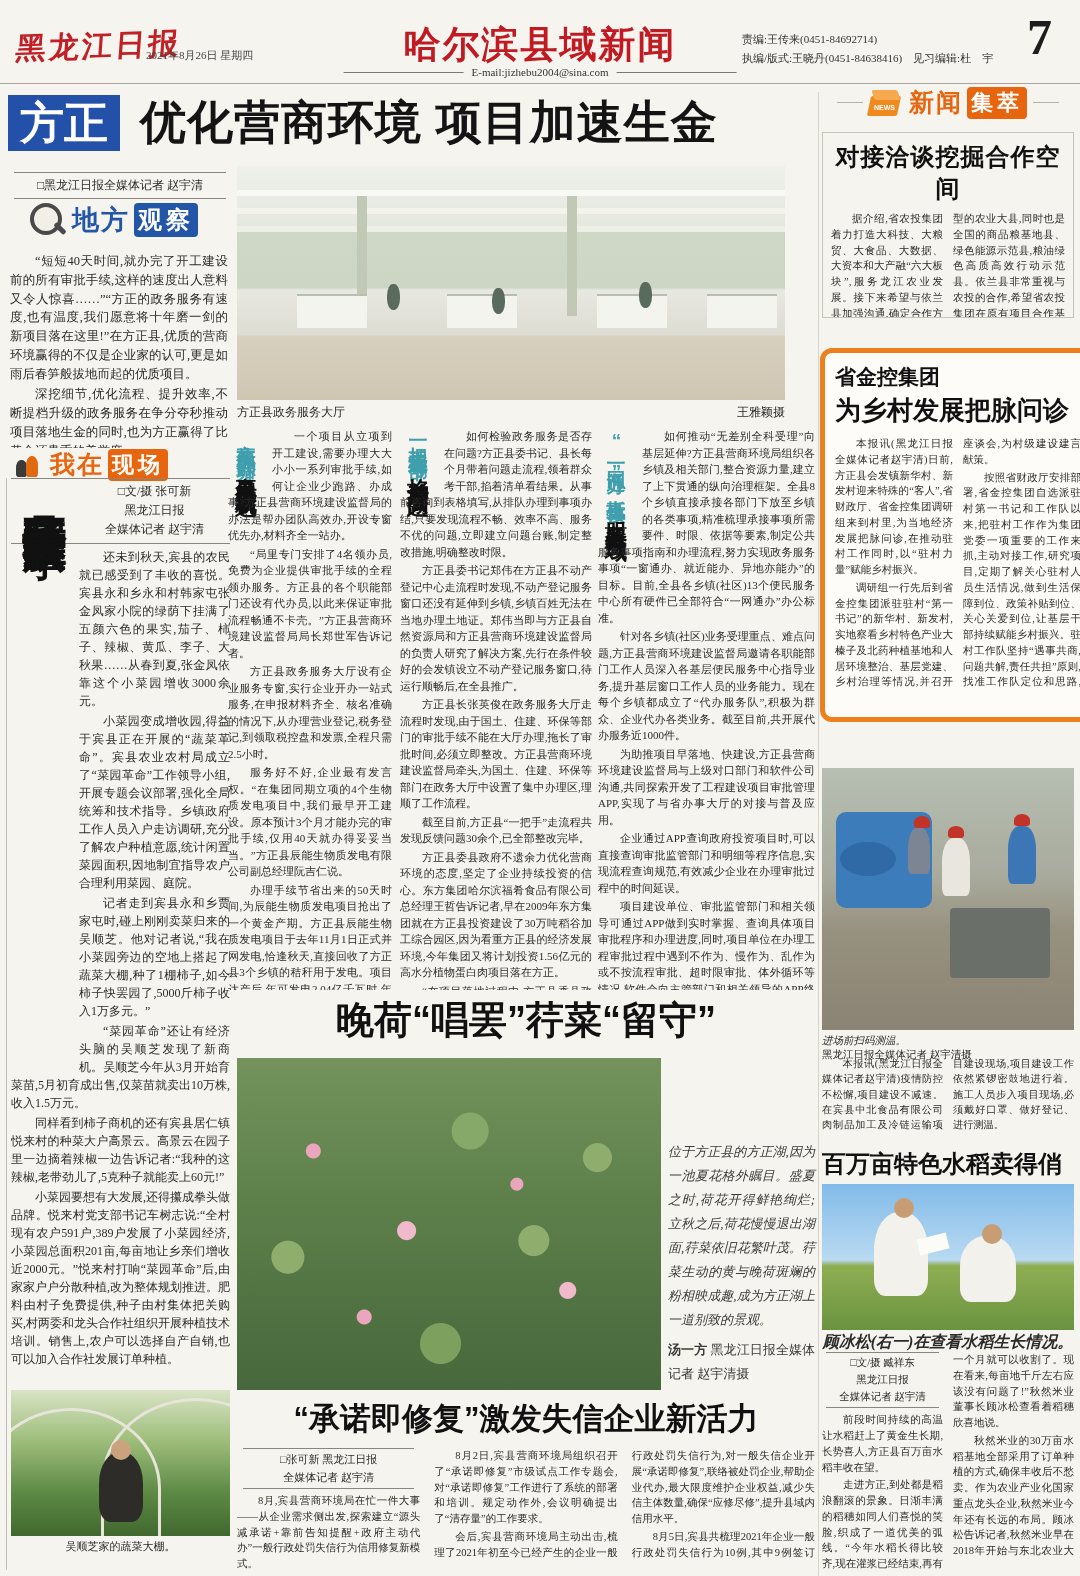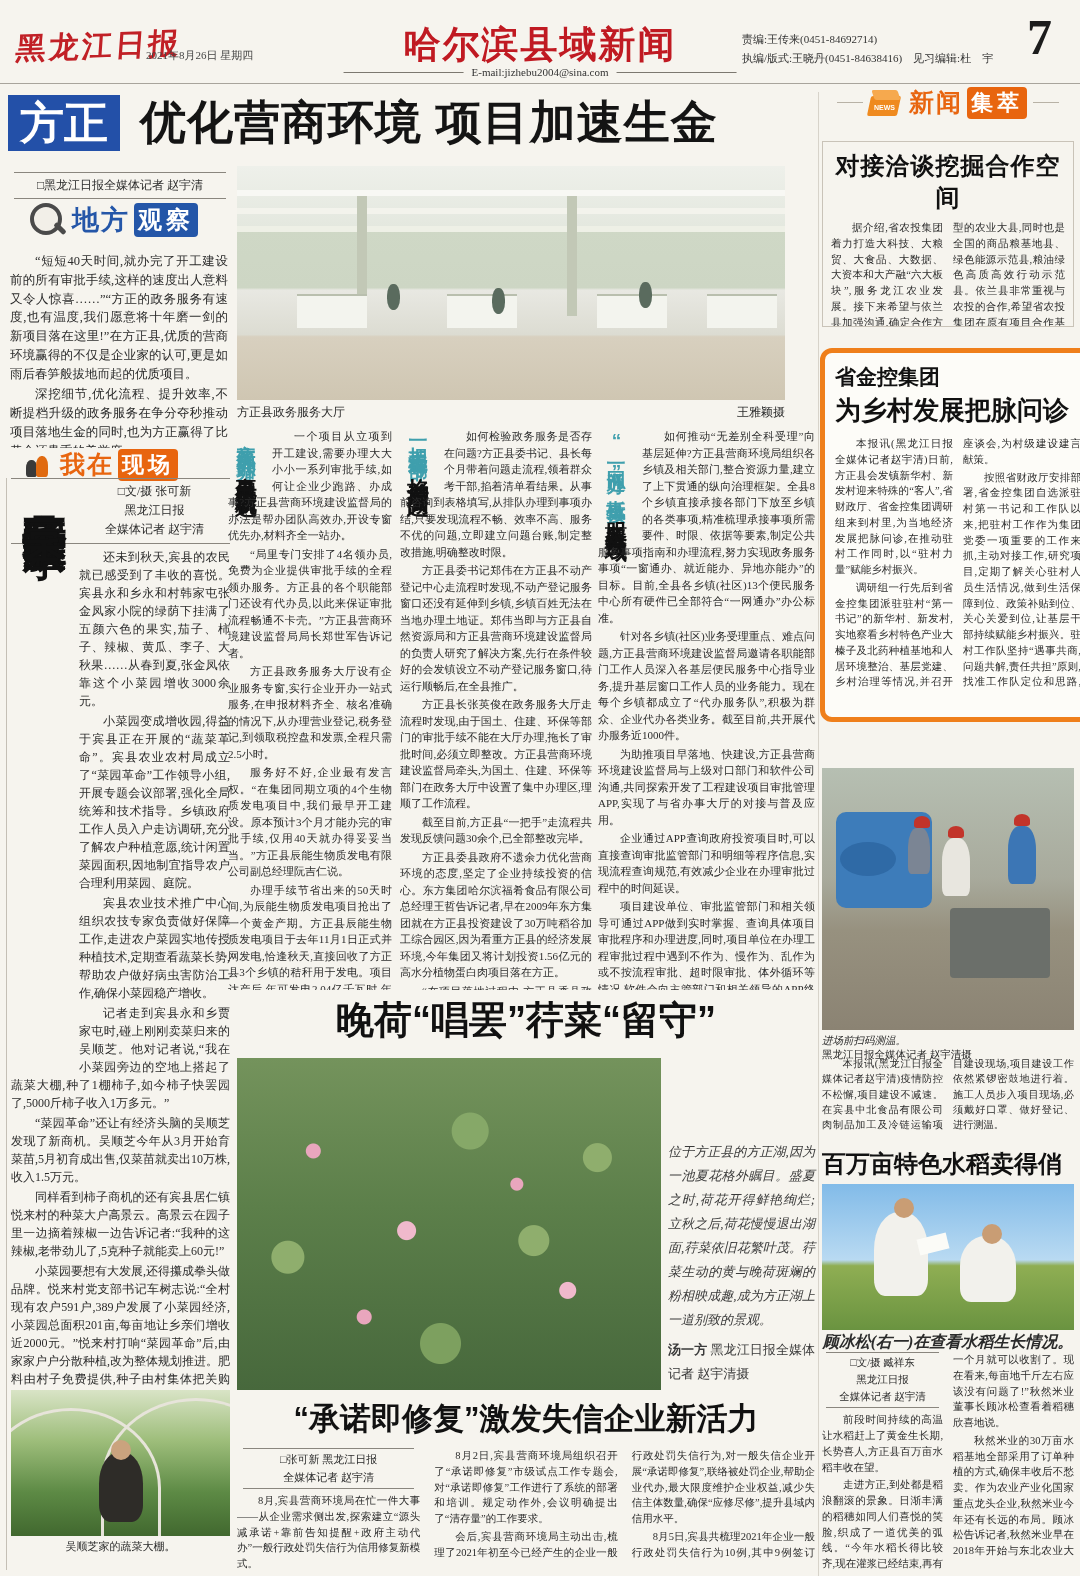--- a/index.html
+++ b/index.html
@@ -32,21 +32,21 @@
   .badge{display:flex;align-items:center;font-family:"Liberation Sans",sans-serif;font-weight:900;}
   .badge-observe{position:absolute;left:30px;top:202px;}
   .mag{position:relative;width:34px;height:34px;margin-right:8px;}
   .mag .lens{position:absolute;left:0;top:0;width:24px;height:24px;border:4px solid #4a4a4a;border-radius:50%;background:#f2efe8;}
   .mag .stick{position:absolute;left:23px;top:23px;width:14px;height:5px;background:#4a4a4a;transform:rotate(45deg);border-radius:2px;}
   .b-blue{color:#2456a8;font-size:27px;letter-spacing:2px;}
   .box-blue{background:#2456a8;color:#fff;font-size:24px;padding:1px 4px;border-radius:4px;margin-left:4px;letter-spacing:4px;}
   .lead-intro{position:absolute;left:10px;top:252px;width:218px;height:196px;overflow:hidden;font-size:12.5px;}
 
   
-  .badge-scene{position:absolute;left:24px;top:448px;text-align:center;}
+  .badge-scene{position:absolute;left:14px;top:448px;text-align:center;}
   .ppl{width:30px;height:24px;margin-right:6px;position:relative;}
   .ppl i{position:absolute;bottom:0;border-radius:45% 45% 20% 20%;}
   .ppl i:nth-child(1){left:2px;width:11px;height:17px;background:#3a3a3a;}
   .ppl i:nth-child(2){left:12px;width:12px;height:21px;background:#e06a10;}
   .b-orange{color:#e8650f;font-size:25px;letter-spacing:2px;}
   .box-orange{background:#e8650f;color:#fff;font-size:22px;padding:1px 4px;border-radius:4px;margin-left:4px;letter-spacing:4px;}
   .scene{position:absolute;left:6px;top:478px;width:224px;height:1092px;border-left:1px solid #c4bfb5;padding-left:4px;}
   .scene-flow{height:908px;overflow:hidden;}
   .scene-vert{float:left;width:62px;height:584px;writing-mode:vertical-rl;text-orientation:upright;
               font-family:"Liberation Sans",sans-serif;font-weight:900;font-size:44px;line-height:1.25;
@@ -116,21 +116,21 @@
   .v-rule{position:absolute;left:818px;top:92px;width:1px;height:1484px;background:#d7d3ca;}
   .badge-news{position:absolute;left:822px;top:86px;width:252px;justify-content:center;}
   .badge-news i.dash{display:block;width:26px;height:1px;background:#b8b2a6;margin:0 6px;}
   .folder{position:relative;width:34px;height:26px;margin-right:6px;}
   .folder .f1{position:absolute;left:0;bottom:0;width:30px;height:20px;background:#ef8a1f;transform:skewX(-12deg);border-radius:2px;}
   .folder .f2{position:absolute;left:4px;top:0;width:26px;height:10px;background:#f6a94e;transform:skewX(18deg);border-radius:2px;}
   .folder .nlabel{position:absolute;left:5px;bottom:5px;color:#fff;font-size:7px;font-weight:bold;
                   font-family:"Liberation Sans",sans-serif;}
   .sb{position:absolute;left:822px;width:252px;}
   .sb h2{margin:0;font-family:"Liberation Sans",sans-serif;font-weight:900;color:#111;}
-  .sb1{top:141px;height:186px;border:1px solid #c9c3b8;padding:8px;overflow:hidden;}
+  .sb1{top:132px;height:186px;border:1px solid #c9c3b8;padding:8px;overflow:hidden;}
   .sb1 h2{font-size:24px;text-align:center;letter-spacing:1px;}
   .cols2{column-count:2;column-gap:10px;overflow:hidden;}
   .cols2 p{font-size:10.5px;}
   .sb1 .cols2{height:160px;margin-top:6px;}
   .sb-hl{top:348px;left:820px;width:276px;height:374px;border:5px solid #ef7f1b;border-radius:12px;
          background:#fdfcf8;padding:10px;overflow:hidden;}
   .sb-hl .kicker{font-family:"Liberation Sans",sans-serif;font-weight:900;font-size:21px;color:#111;}
   .sb-hl h2{font-size:26px;margin-top:2px;}
   .sb-hl .cols2{height:268px;margin-top:8px;}
   .sb2-h{top:730px;} .sb2-h h2{font-size:24px;text-align:center;}
@@ -213,21 +213,20 @@
   <div class="scene" data-name="article-vegetable-economy">
     <div class="scene-flow" data-name="article-body">
       <div class="scene-vert" data-name="vertical-headline">宾县菜经济让收获不只一季</div>
       <div class="scene-byline" data-name="article-byline">
         <div data-name="byline-line">□文/摄 张可新</div>
         <div data-name="byline-line">黑龙江日报</div>
         <div data-name="byline-line">全媒体记者 赵宇清</div>
       </div>
       <p data-name="paragraph">还未到秋天,宾县的农民就已感受到了丰收的喜悦。宾县永和乡永和村韩家屯张金凤家小院的绿荫下挂满了五颜六色的果实,茄子、柿子、辣椒、黄瓜、李子、大秋果……从春到夏,张金凤依靠这个小菜园增收3000余元。</p>
       <p data-name="paragraph">小菜园变成增收园,得益于宾县正在开展的“蔬菜革命”。宾县农业农村局成立了“菜园革命”工作领导小组,开展专题会议部署,强化全局统筹和技术指导。乡镇政府工作人员入户走访调研,充分了解农户种植意愿,统计闲置菜园面积,因地制宜指导农户合理利用菜园、庭院。</p>
-      <p data-name="paragraph">宾县农业技术推广中心组织农技专家负责做好保障工作,走进农户菜园实地传授种植技术,定期查看蔬菜长势,帮助农户做好病虫害防治工作,确保小菜园稳产增收。</p>
       <p data-name="paragraph">记者走到宾县永和乡贾家屯时,碰上刚刚卖菜归来的吴顺芝。他对记者说,“我在小菜园旁边的空地上搭起了蔬菜大棚,种了1棚柿子,如今柿子快罢园了,5000斤柿子收入1万多元。”</p>
       <p data-name="paragraph">“菜园革命”还让有经济头脑的吴顺芝发现了新商机。吴顺芝今年从3月开始育菜苗,5月初育成出售,仅菜苗就卖出10万株,收入1.5万元。</p>
       <p data-name="paragraph">同样看到柿子商机的还有宾县居仁镇悦来村的种菜大户高景云。高景云在园子里一边摘着辣椒一边告诉记者:“我种的这辣椒,老带劲儿了,5克种子就能卖上60元!”</p>
       <p data-name="paragraph">小菜园要想有大发展,还得攥成拳头做品牌。悦来村党支部书记车树志说:“全村现有农户591户,389户发展了小菜园经济,小菜园总面积201亩,每亩地让乡亲们增收近2000元。”悦来村打响“菜园革命”后,由家家户户分散种植,改为整体规划推进。肥料由村子免费提供,种子由村集体把关购买,村两委和龙头合作社组织开展种植技术培训。销售上,农户可以选择自产自销,也可以加入合作社发展订单种植。</p>
 
     </div>
     <div class="photo scene-photo" data-name="photo-greenhouse">
       <i class="hoop h1" data-name="greenhouse-hoop"></i>
       <i class="hoop h2" data-name="greenhouse-hoop"></i>
       <i class="farmer" data-name="farmer-figure"></i>

